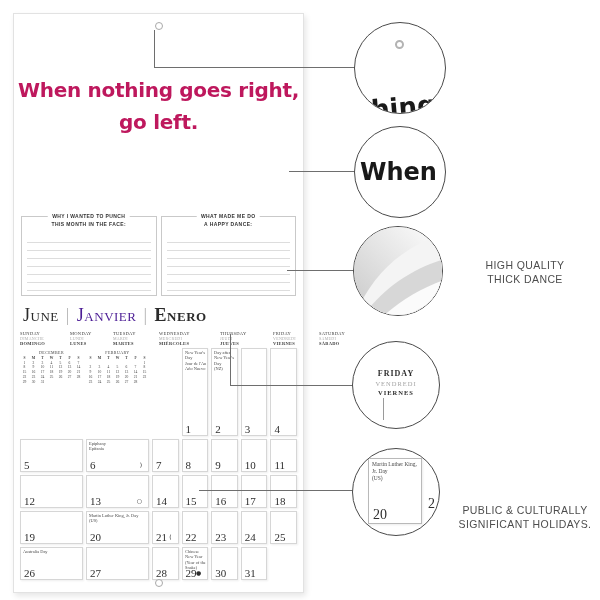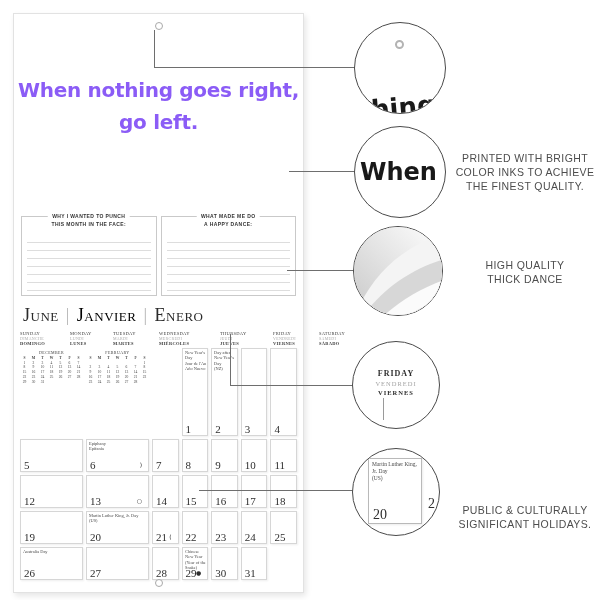--- a/index.html
+++ b/index.html
@@ -6,34 +6,34 @@
   #canvas{position:relative;width:600px;height:600px;background:#ffffff;overflow:hidden;
           font-family:"Liberation Sans",sans-serif;}
 
   
   .page{position:absolute;left:13px;top:13px;width:289px;height:578px;background:#fff;
         border:1px solid #e2e2e2;box-shadow:2px 3px 6px rgba(0,0,0,0.10);}
   .hole{position:absolute;left:calc(50% - 4px);width:8px;height:8px;border-radius:50%;
         border:1.5px solid #a9a9a9;background:#fff;box-sizing:border-box;}
   .hole.top{top:8px;} .hole.bottom{bottom:5px;}
   .quote{position:absolute;top:60px;left:0;right:0;text-align:center;font-weight:bold;
-         font-size:20px;line-height:32px;color:#8b5cf6;letter-spacing:-0.3px;white-space:pre-line;
+         font-size:20px;line-height:32px;color:#be185d;letter-spacing:-0.3px;white-space:pre-line;
          font-family:"DejaVu Sans",sans-serif;}
   .journal{position:absolute;top:202px;left:7px;right:7px;display:flex;gap:4px;}
   .jbox{flex:1;height:78px;border:1px solid #c9c9c9;position:relative;background:#fff;}
   .jtitle{position:absolute;top:-5px;left:50%;transform:translateX(-50%);background:#fff;
           padding:0 4px;font-size:5px;font-weight:bold;letter-spacing:0.4px;text-align:center;
           line-height:1.6;white-space:pre;color:#333;}
   .jrules{position:absolute;left:5px;right:5px;top:18px;bottom:4px;
           background:repeating-linear-gradient(to bottom,transparent,transparent 7px,#ddd 7px,#ddd 8px);}
 
   .month-title{position:absolute;top:291px;left:9px;font-family:"Liberation Serif",serif;
                font-variant:small-caps;font-size:18px;color:#2b2b2b;letter-spacing:0.5px;}
-  .month-title .fr{color:#000000;} .month-title .sep{color:#b5b5b5;font-weight:normal;padding:0 2px;}
-  .month-title .es{font-weight:normal;}
+  .month-title .fr{color:#4c1d95;} .month-title .sep{color:#b5b5b5;font-weight:normal;padding:0 2px;}
+  .month-title .es{font-weight:bold;}
 
   .day-headers{position:absolute;top:317px;left:6px;right:6px;display:grid;
                grid-template-columns:repeat(7,1fr);}
   .dh{overflow:visible;height:16px;}
   .dh-inner{width:200%;transform:scale(0.5);transform-origin:0 0;text-align:left;
             font-family:"Liberation Serif",serif;}
   .dh-en{font-size:9px;color:#3c3c3c;letter-spacing:0.6px;line-height:10px;}
   .dh-fr{font-size:8px;color:#ababab;letter-spacing:0.6px;line-height:9px;}
   .dh-es{font-size:9px;color:#3c3c3c;font-weight:bold;letter-spacing:0.6px;line-height:10px;}
 
@@ -436,21 +436,18 @@
 
   <div class="circle" style="left:352px;top:448px;width:88px;height:88px;">
     <div class="zoom-cellbox">
       <div class="zc-holiday">Martin Luther King, Jr. Day
 (US)</div>
       <div class="zc-date">20</div>
     </div>
     <div class="zc-next">2</div>
   </div>
 
-  <div class="callout-label" style="top:151px;">PRINTED WITH BRIGHT
-COLOR INKS TO ACHIEVE
-THE FINEST QUALITY.</div>
   <div class="callout-label" style="top:258px;">HIGH QUALITY
 THICK DANCE</div>
   <div class="callout-label" style="top:503px;">PUBLIC &amp; CULTURALLY
 SIGNIFICANT HOLIDAYS.</div>
 
 </div>
 
 </body></html>

